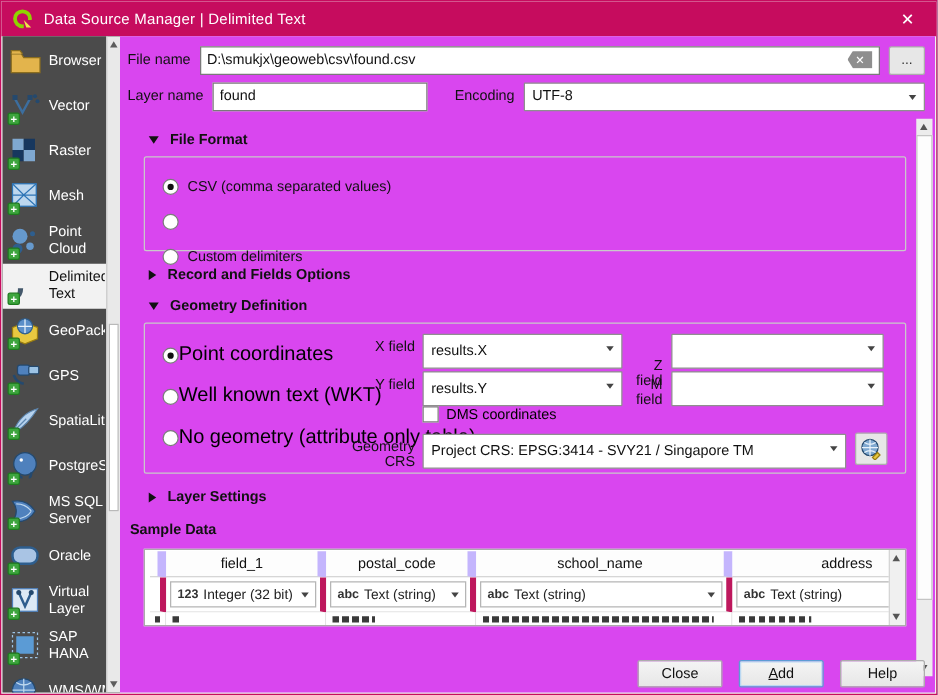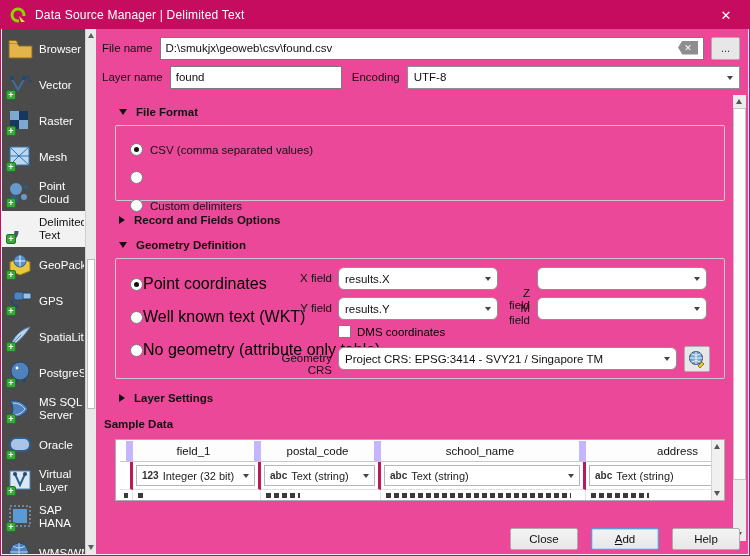--- a/index.html
+++ b/index.html
@@ -34,42 +34,42 @@
     border:1px solid #1E7A1E; border-radius:2px; color:#fff; font-size:9px; font-weight:bold;
     line-height:8px; text-align:center;
   }
   .comma-glyph { font-family:"DejaVu Serif", serif; font-size:30px; font-weight:bold; color:#44586B; line-height:20px; display:block; margin-left:4px; }
   .side-scroll { position:absolute; right:0; top:0; bottom:0; width:11px; background:#E9E9E9; border-left:1px solid #D0D0D0; }
   .side-scroll .thumb { position:absolute; left:1px; right:1px; top:230px; height:150px; background:#fff; border:1px solid #B9B9B9; }
   .sarr { position:absolute; left:2px; width:0; height:0; }
   .sarr.up { top:4px; border-left:3.5px solid transparent; border-right:3.5px solid transparent; border-bottom:5px solid #5d5d5d; }
   .sarr.dn { bottom:4px; border-left:3.5px solid transparent; border-right:3.5px solid transparent; border-top:5px solid #5d5d5d; }
   
-  .content { position:relative; flex:1; background:#ec4899; overflow:hidden; }
+  .content { position:relative; flex:1; background:#d946ef; overflow:hidden; }
   .frow { display:flex; align-items:center; }
   .row-file { margin:7px 8px 0 6px; height:24px; }
   .row-layer { margin:5px 8px 0 6px; height:24px; }
   .flabel { font-size:11.5px; color:#111; margin-right:7px; white-space:nowrap; }
   .tinput {
     height:23px; border:1px solid #7A7A7A; background:#fff; font-size:11.5px;
     font-family:"Liberation Sans", sans-serif; padding:0 24px 0 5px; color:#111;
   }
   .file-wrap { position:relative; flex:1; display:flex; }
   .file-wrap .tinput { flex:1; }
   .clear-ic {
     position:absolute; right:6px; top:4px; width:20px; height:14px; background:#8E8E8E;
     clip-path:polygon(22% 0, 100% 0, 100% 100%, 22% 100%, 0 50%);
     color:#fff; font-size:9px; line-height:14px; text-align:center; cursor:pointer;
   }
   .browse-btn {
     width:29px; height:23px; margin-left:7px; background:#E7E7E7; border:1px solid #ADADAD;
     border-radius:2px; font-size:11px; color:#333; text-align:center; line-height:20px; cursor:pointer;
   }
   .layer-input { width:172px; padding-right:5px; }
-  .enc-label { margin-left:10px; }
+  .enc-label { margin-left:22px; }
   .combo {
     position:relative; height:23px; border:1px solid #8F8F8F; background:#fff; border-radius:1px;
     font-size:11.5px; color:#111; display:flex; align-items:center; padding:0 18px 0 6px;
     white-space:nowrap; overflow:hidden; cursor:pointer;
   }
   .combo .arr { position:absolute; right:6px; top:9px; width:0; height:0;
     border-left:3.5px solid transparent; border-right:3.5px solid transparent; border-top:4.5px solid #444; }
   .enc-combo { flex:1; }
   
   .viewport { position:absolute; top:64px; left:0; right:16px; height:450px; overflow:hidden; }
@@ -81,38 +81,38 @@
   .groupbox { margin:7px 7px 0 19px; border:1px solid #C9C9C9; border-radius:2px; position:relative; }
   .gb-ff { height:76px; padding:17px 0 0 14px; }
   .radio-row { display:flex; align-items:center; margin-bottom:15px; cursor:pointer; }
   .radio { width:13px; height:13px; border:1px solid #7C7C7C; border-radius:50%; background:#fff; position:relative; flex:0 0 auto; }
   .radio.checked::after { content:""; position:absolute; left:3px; top:3px; width:5px; height:5px; border-radius:50%; background:#111; }
   .radio-row .rlabel { font-size:11.5px; color:#111; margin-left:7px; }
   
   .gb-geo { height:121px; }
   .geo-radio { position:absolute; left:14px; display:flex; align-items:center; cursor:pointer; }
   .fldlabel { position:absolute; font-size:11.5px; color:#111; text-align:right; }
-  .geo-combo { position:absolute; height:23px;border-radius:6px; }
+  .geo-combo { position:absolute; height:28px; }
   .chk-row { position:absolute; display:flex; align-items:center; cursor:pointer; }
   .checkbox { width:13px; height:13px; border:1px solid #7C7C7C; background:#fff; flex:0 0 auto; }
   .chk-row .rlabel { font-size:11.5px; margin-left:6px; }
   .crs-btn {
     position:absolute; width:26px; height:26px; background:#E7E7E7; border:1px solid #ADADAD;
     border-radius:2px; display:flex; align-items:center; justify-content:center; cursor:pointer;
   }
   .sd-title { margin-left:8px; margin-top:14px; font-size:11.5px; font-weight:bold; color:#111; }
   
   .tbl { position:relative; margin:9px 7px 0 19px; height:62px; border:1px solid #ABABAB; background:#fff; overflow:hidden; }
   .tbl-grid { position:absolute; left:4px; top:1px; display:flex; flex-direction:column; }
   .hrow, .trow, .drow { display:flex; }
   .hcell {
     height:21px; border-right:7px solid #c4b5fd; border-bottom:1px solid #C9C9C9;
     background:#FDFDFD; font-size:11.5px; color:#111; display:flex; align-items:center; justify-content:center;
   }
-  .tcell { height:28px; border-right:3px solid #be185d; border-bottom:1px solid #E3E3E3; padding:3px 3px; background:#fff; }
+  .tcell { height:28px; border-right:5px solid #be185d; border-bottom:1px solid #E3E3E3; padding:3px 3px; background:#fff; }
   .typecombo { height:21px; border:1px solid #B5B5B5; background:#fff; position:relative; display:flex; align-items:center; padding:0 16px 0 5px; font-size:11px; color:#222; overflow:hidden; white-space:nowrap; }
   .typecombo .tprefix { font-weight:bold; font-size:10px; margin-right:4px; color:#333; }
   .typecombo .arr { position:absolute; right:5px; top:8px; width:0; height:0;
     border-left:3.5px solid transparent; border-right:3.5px solid transparent; border-top:4.5px solid #444; }
   .dcell { height:12px; border-right:1px solid #E3E3E3; background:#fff; position:relative; }
   .dmark { position:absolute; top:3px; height:5px; background:repeating-linear-gradient(90deg,#3a3a3a 0 5px,#fff 5px 8px); overflow:hidden; }
   .c0 { width:13px; } .c1 { width:128px; } .c2 { width:120px; } .c3 { width:205px; } .c4 { width:190px; }
   .tbl-vscroll { position:absolute; right:0; top:0; bottom:0; width:13px; background:#F0F0F0; border-left:1px solid #D5D5D5; }
   .tbl-vscroll .sarr.up { border-bottom-color:#555; }
   .tbl-vscroll .sarr.dn { border-top-color:#555; }

